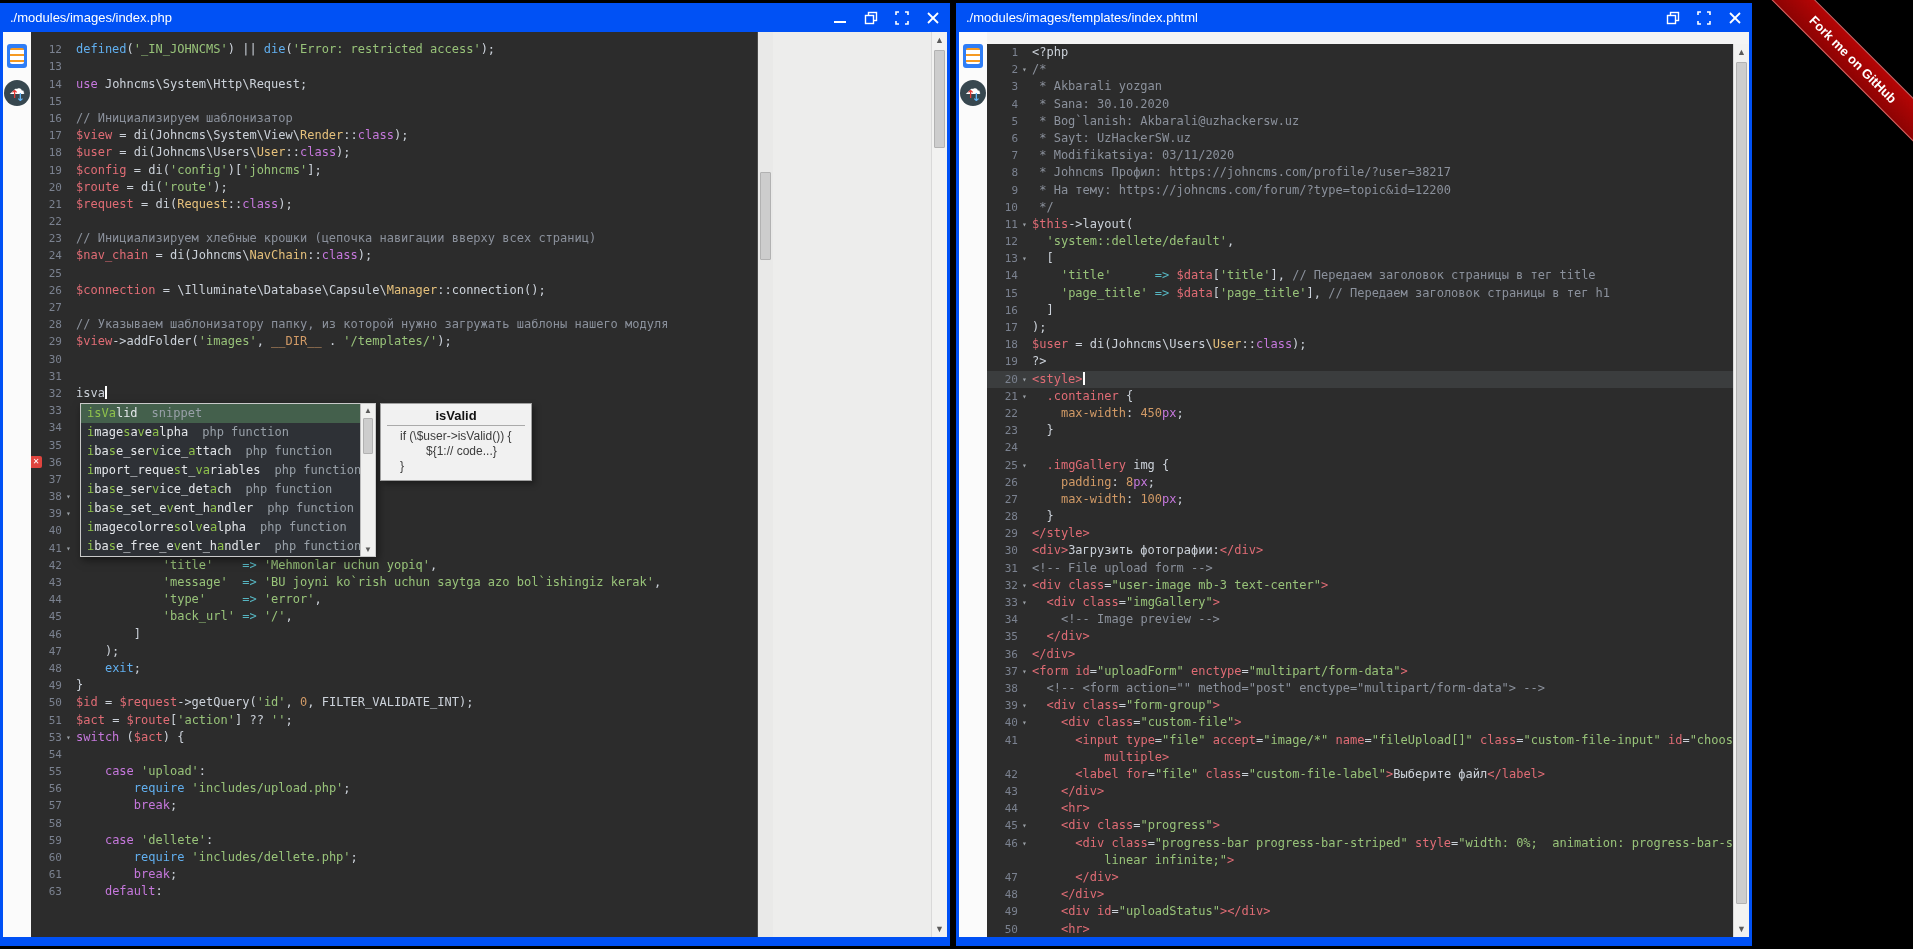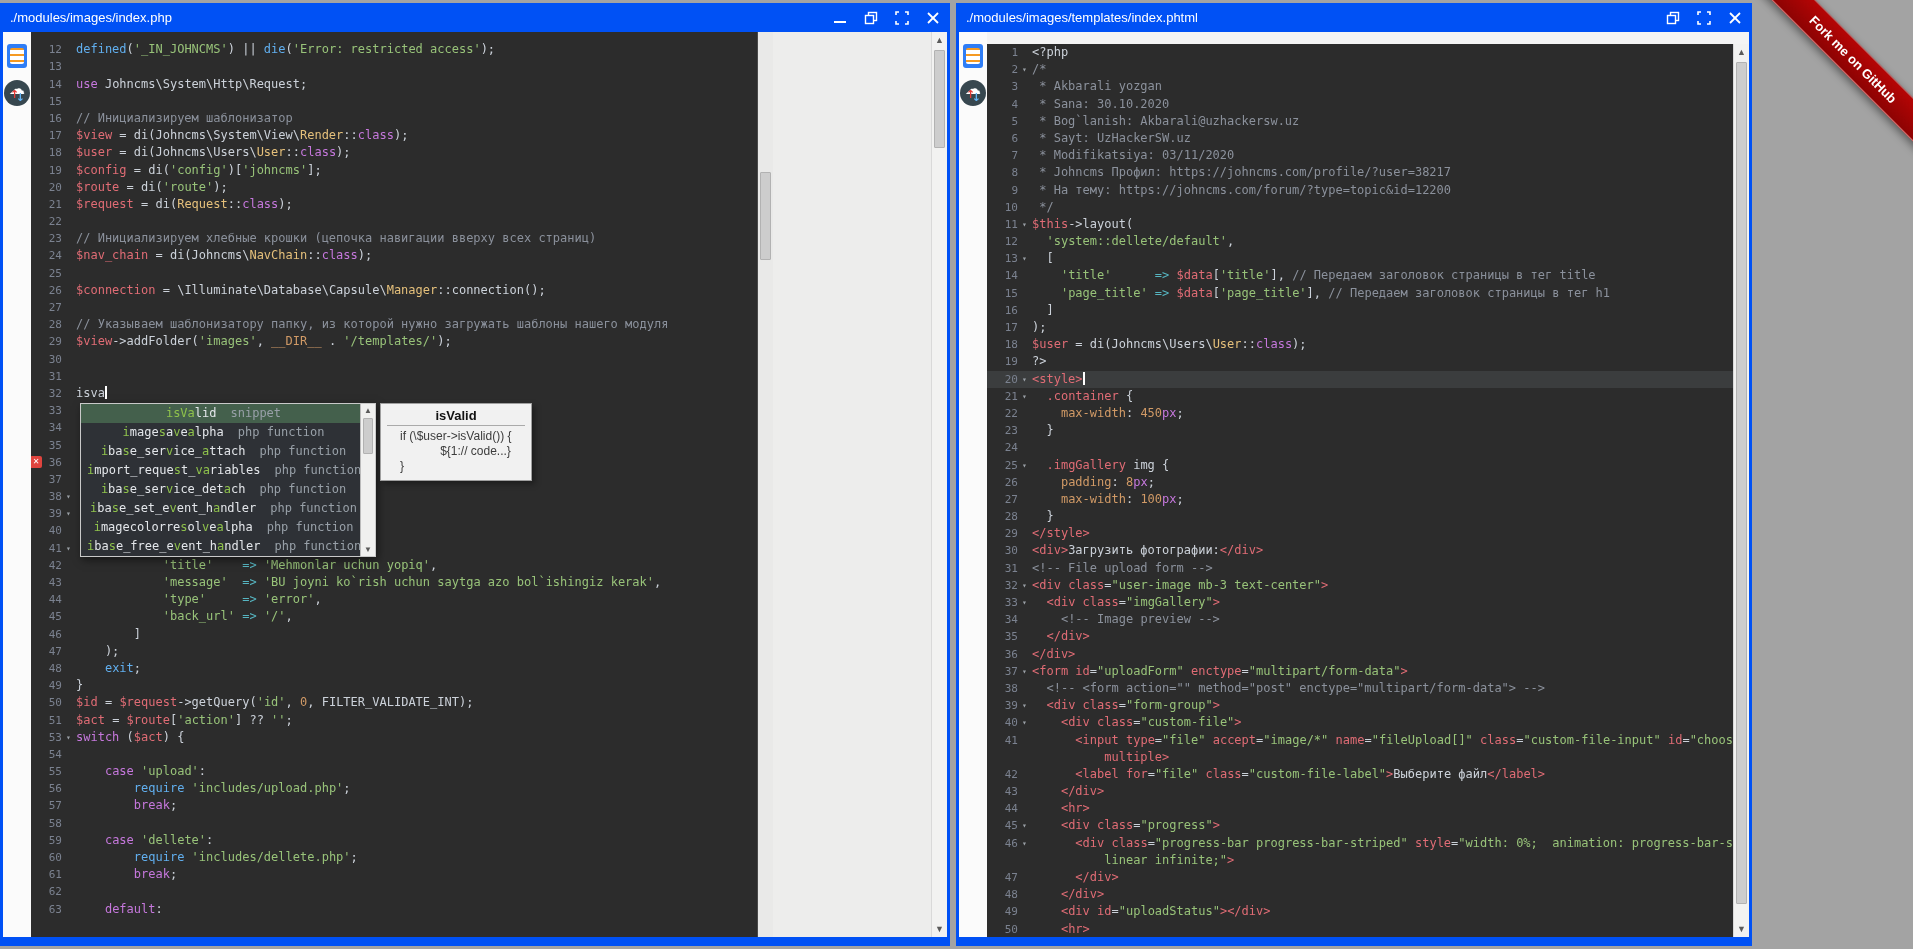--- a/index.html
+++ b/index.html
@@ -1,16 +1,16 @@
 <!DOCTYPE html>
 <html><head>
 <meta charset="utf-8">
 <style>
   html,body{margin:0;padding:0;background:#161616;}
-  #stage{position:relative;width:1913px;height:949px;overflow:hidden;background:#a3a3a3;
+  #stage{position:relative;width:1913px;height:949px;overflow:hidden;background:#000000;
          font-family:"Liberation Sans",sans-serif;}
   
   .window{position:absolute;top:3px;height:943px;background:#0051f5;box-sizing:border-box;}
   #win-left{left:0;width:950px;}
   #win-right{left:956px;width:796px;}
   .titlebar{height:29px;display:flex;align-items:center;color:#fff;font-size:13px;
             padding-left:10px;box-sizing:border-box;}
   .win-title{white-space:nowrap;}
   .win-controls{margin-left:auto;display:flex;gap:13px;padding-right:8px;}
   .wc-btn{width:18px;height:18px;display:flex;align-items:center;justify-content:center;cursor:default;}
@@ -56,33 +56,33 @@
   
   .rmain{flex:1;display:flex;flex-direction:column;min-width:0;}
   .top-strip{height:12px;background:#f4f4f4;flex:none;}
   .rrow{flex:1;display:flex;min-height:0;}
   
   #ac-popup{position:absolute;left:80px;top:403px;width:296px;height:154px;background:#2e3136;
             border:1px solid #c9c9c9;box-sizing:border-box;display:flex;z-index:30;
             box-shadow:2px 3px 8px rgba(0,0,0,.5);}
   #ac-list{flex:1;overflow:hidden;}
   .ac-item{height:19px;line-height:19px;white-space:pre;overflow:hidden;padding-left:6px;
-           font-family:"DejaVu Sans Mono",monospace;font-size:12px;color:#e3e6ea;text-align:center;}
+           font-family:"DejaVu Sans Mono",monospace;font-size:12px;color:#e3e6ea;}
   .ac-item.sel{background:#44604c;}
   .ac-hl{color:#8fc24c;}
   .ac-kind{color:#98a0a8;padding-left:14px;}
   #ac-scroll{width:14px;background:#f0f0ef;border-left:1px solid #bbb;position:relative;}
   #ac-scroll .vs-arrow{height:13px;line-height:13px;font-size:8px;}
   
   #snippet-tip{position:absolute;left:380px;top:403px;width:152px;background:#f1f1f1;border:1px solid #9f9f9f;
                box-shadow:3px 3px 6px rgba(0,0,0,.35);z-index:31;padding:4px 6px 6px 6px;box-sizing:border-box;}
   #snippet-tip .tip-title{font:bold 13px "Liberation Sans",sans-serif;color:#111;border-bottom:1px solid #aaa;
                padding-bottom:2px;margin-bottom:3px;text-align:center;}
   #snippet-tip .tip-line{font:12px "Liberation Sans",sans-serif;color:#3c3c3c;line-height:15px;white-space:pre;margin-left:13px;}
-  #snippet-tip .tip-line.ind{padding-left:26px;text-align:center;}
+  #snippet-tip .tip-line.ind{padding-left:26px;}
   
   #ribbon-wrap{position:absolute;top:0;right:0;width:160px;height:160px;overflow:hidden;z-index:50;}
   #ribbon{position:absolute;top:44px;right:-60px;width:240px;transform:rotate(45deg);
           background:linear-gradient(#b50505,#8d0303);color:#fff;text-align:center;
           font:bold 13px "Liberation Sans",sans-serif;padding:7px 0;
           border-top:1px solid rgba(255,255,255,.4);border-bottom:1px solid rgba(255,255,255,.4);
           box-shadow:0 3px 8px rgba(0,0,0,.45);cursor:pointer;}
 </style>
 </head>
 <body>
@@ -182,21 +182,20 @@
             <div class="cm-line"><span class="gut">51</span><span class="foldcol"></span><span class="codecol"><span class="tok-v">$act</span><span class="tok-p"> = </span><span class="tok-v">$route</span><span class="tok-p">[</span><span class="tok-s">'action'</span><span class="tok-p">] ?? </span><span class="tok-s">''</span><span class="tok-p">;</span></span></div>
             <div class="cm-line"><span class="gut">53</span><span class="foldcol">▾</span><span class="codecol"><span class="tok-k">switch</span><span class="tok-p"> (</span><span class="tok-v">$act</span><span class="tok-p">) {</span></span></div>
             <div class="cm-line"><span class="gut">54</span><span class="foldcol"></span><span class="codecol"></span></div>
             <div class="cm-line"><span class="gut">55</span><span class="foldcol"></span><span class="codecol"><span class="tok-p">    </span><span class="tok-k">case</span><span class="tok-p"> </span><span class="tok-s">'upload'</span><span class="tok-p">:</span></span></div>
             <div class="cm-line"><span class="gut">56</span><span class="foldcol"></span><span class="codecol"><span class="tok-p">        </span><span class="tok-f">require</span><span class="tok-p"> </span><span class="tok-s">'includes/upload.php'</span><span class="tok-p">;</span></span></div>
             <div class="cm-line"><span class="gut">57</span><span class="foldcol"></span><span class="codecol"><span class="tok-p">        </span><span class="tok-k">break</span><span class="tok-p">;</span></span></div>
             <div class="cm-line"><span class="gut">58</span><span class="foldcol"></span><span class="codecol"></span></div>
             <div class="cm-line"><span class="gut">59</span><span class="foldcol"></span><span class="codecol"><span class="tok-p">    </span><span class="tok-k">case</span><span class="tok-p"> </span><span class="tok-s">'dellete'</span><span class="tok-p">:</span></span></div>
             <div class="cm-line"><span class="gut">60</span><span class="foldcol"></span><span class="codecol"><span class="tok-p">        </span><span class="tok-f">require</span><span class="tok-p"> </span><span class="tok-s">'includes/dellete.php'</span><span class="tok-p">;</span></span></div>
             <div class="cm-line"><span class="gut">61</span><span class="foldcol"></span><span class="codecol"><span class="tok-p">        </span><span class="tok-k">break</span><span class="tok-p">;</span></span></div>
-            <div class="cm-line"><span class="gut">62</span><span class="foldcol"></span><span class="codecol"></span></div>
             <div class="cm-line"><span class="gut">63</span><span class="foldcol"></span><span class="codecol"><span class="tok-p">    </span><span class="tok-k">default</span><span class="tok-p">:</span></span></div>
           </div>
       </div>
       <div class="vscroll noarrow">
         <div class="vs-thumb" style="top:140px;height:86px;"></div>
       </div>
       <div class="lightgap"></div>
       <div class="vscroll">
         <div class="vs-arrow">▲</div>
         <div class="vs-thumb" style="top:18px;height:96px;"></div>

